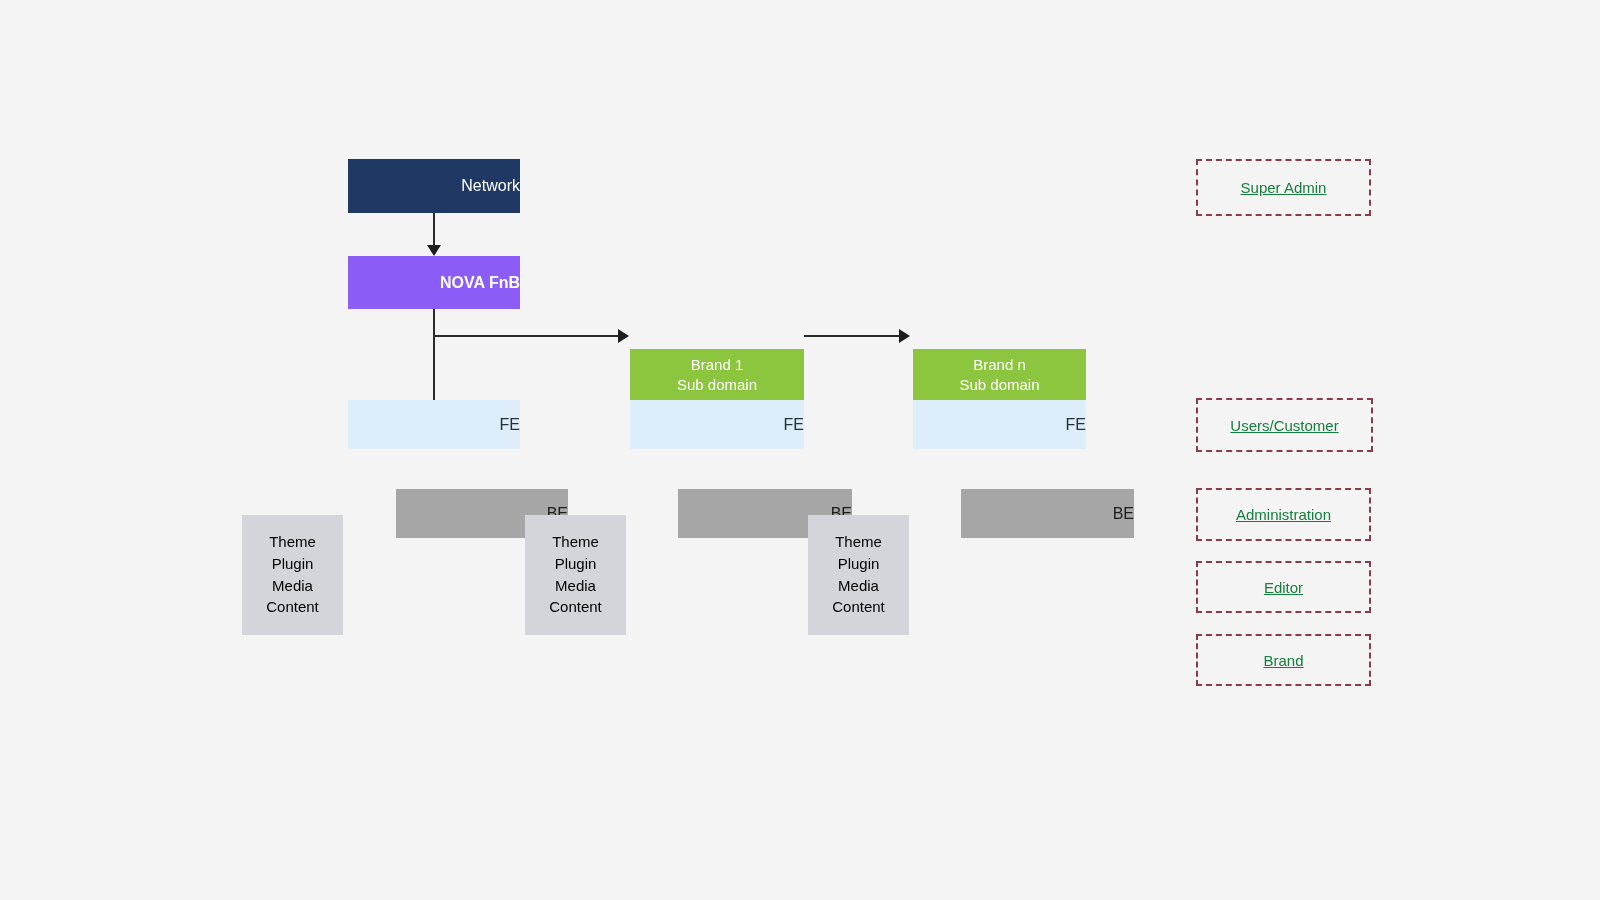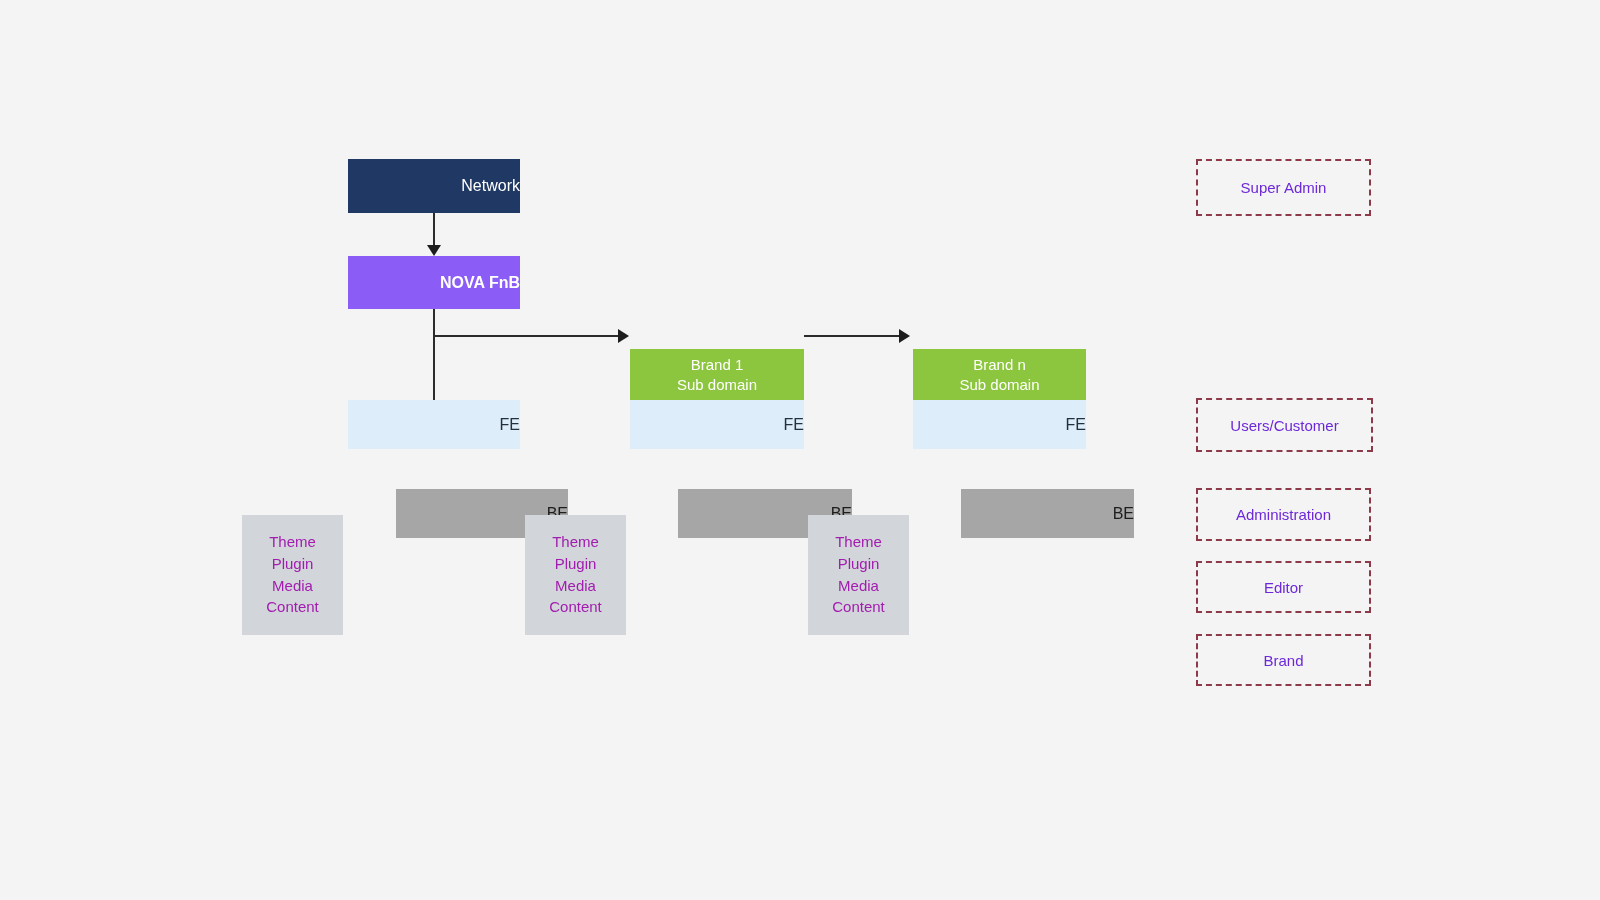--- a/index.html
+++ b/index.html
@@ -53,42 +53,43 @@
     font-size: 16px;
   }
   .node-be {
     background: #a6a6a6;
     color: #1d1d1d;
     font-size: 16px;
     margin-left: 48px;
   }
   .node-stack {
     background: #d2d5da;
-    color: #a21caf;
+    color: #000000;
     font-size: 15px;
     flex-direction: column;
     justify-content: space-evenly;
     padding: 16px 0;
   }
   .node-stack .stack-line {
     display: block;
     width: 100%;
   }
 
   .legend-box {
     position: absolute;
     box-sizing: border-box;
     border: 2px dashed #8c3a4a;
     background: transparent;
-    color: #6d28d9;
+    color: #15803d;
     font-size: 15px;
     display: flex;
     align-items: center;
     justify-content: center;
     text-align: center;
+    text-decoration: underline;
   }
 
   
   .conn-v {
     position: absolute;
     width: 2px;
     background: #2b2b2b;
   }
   .conn-h {
     position: absolute;

